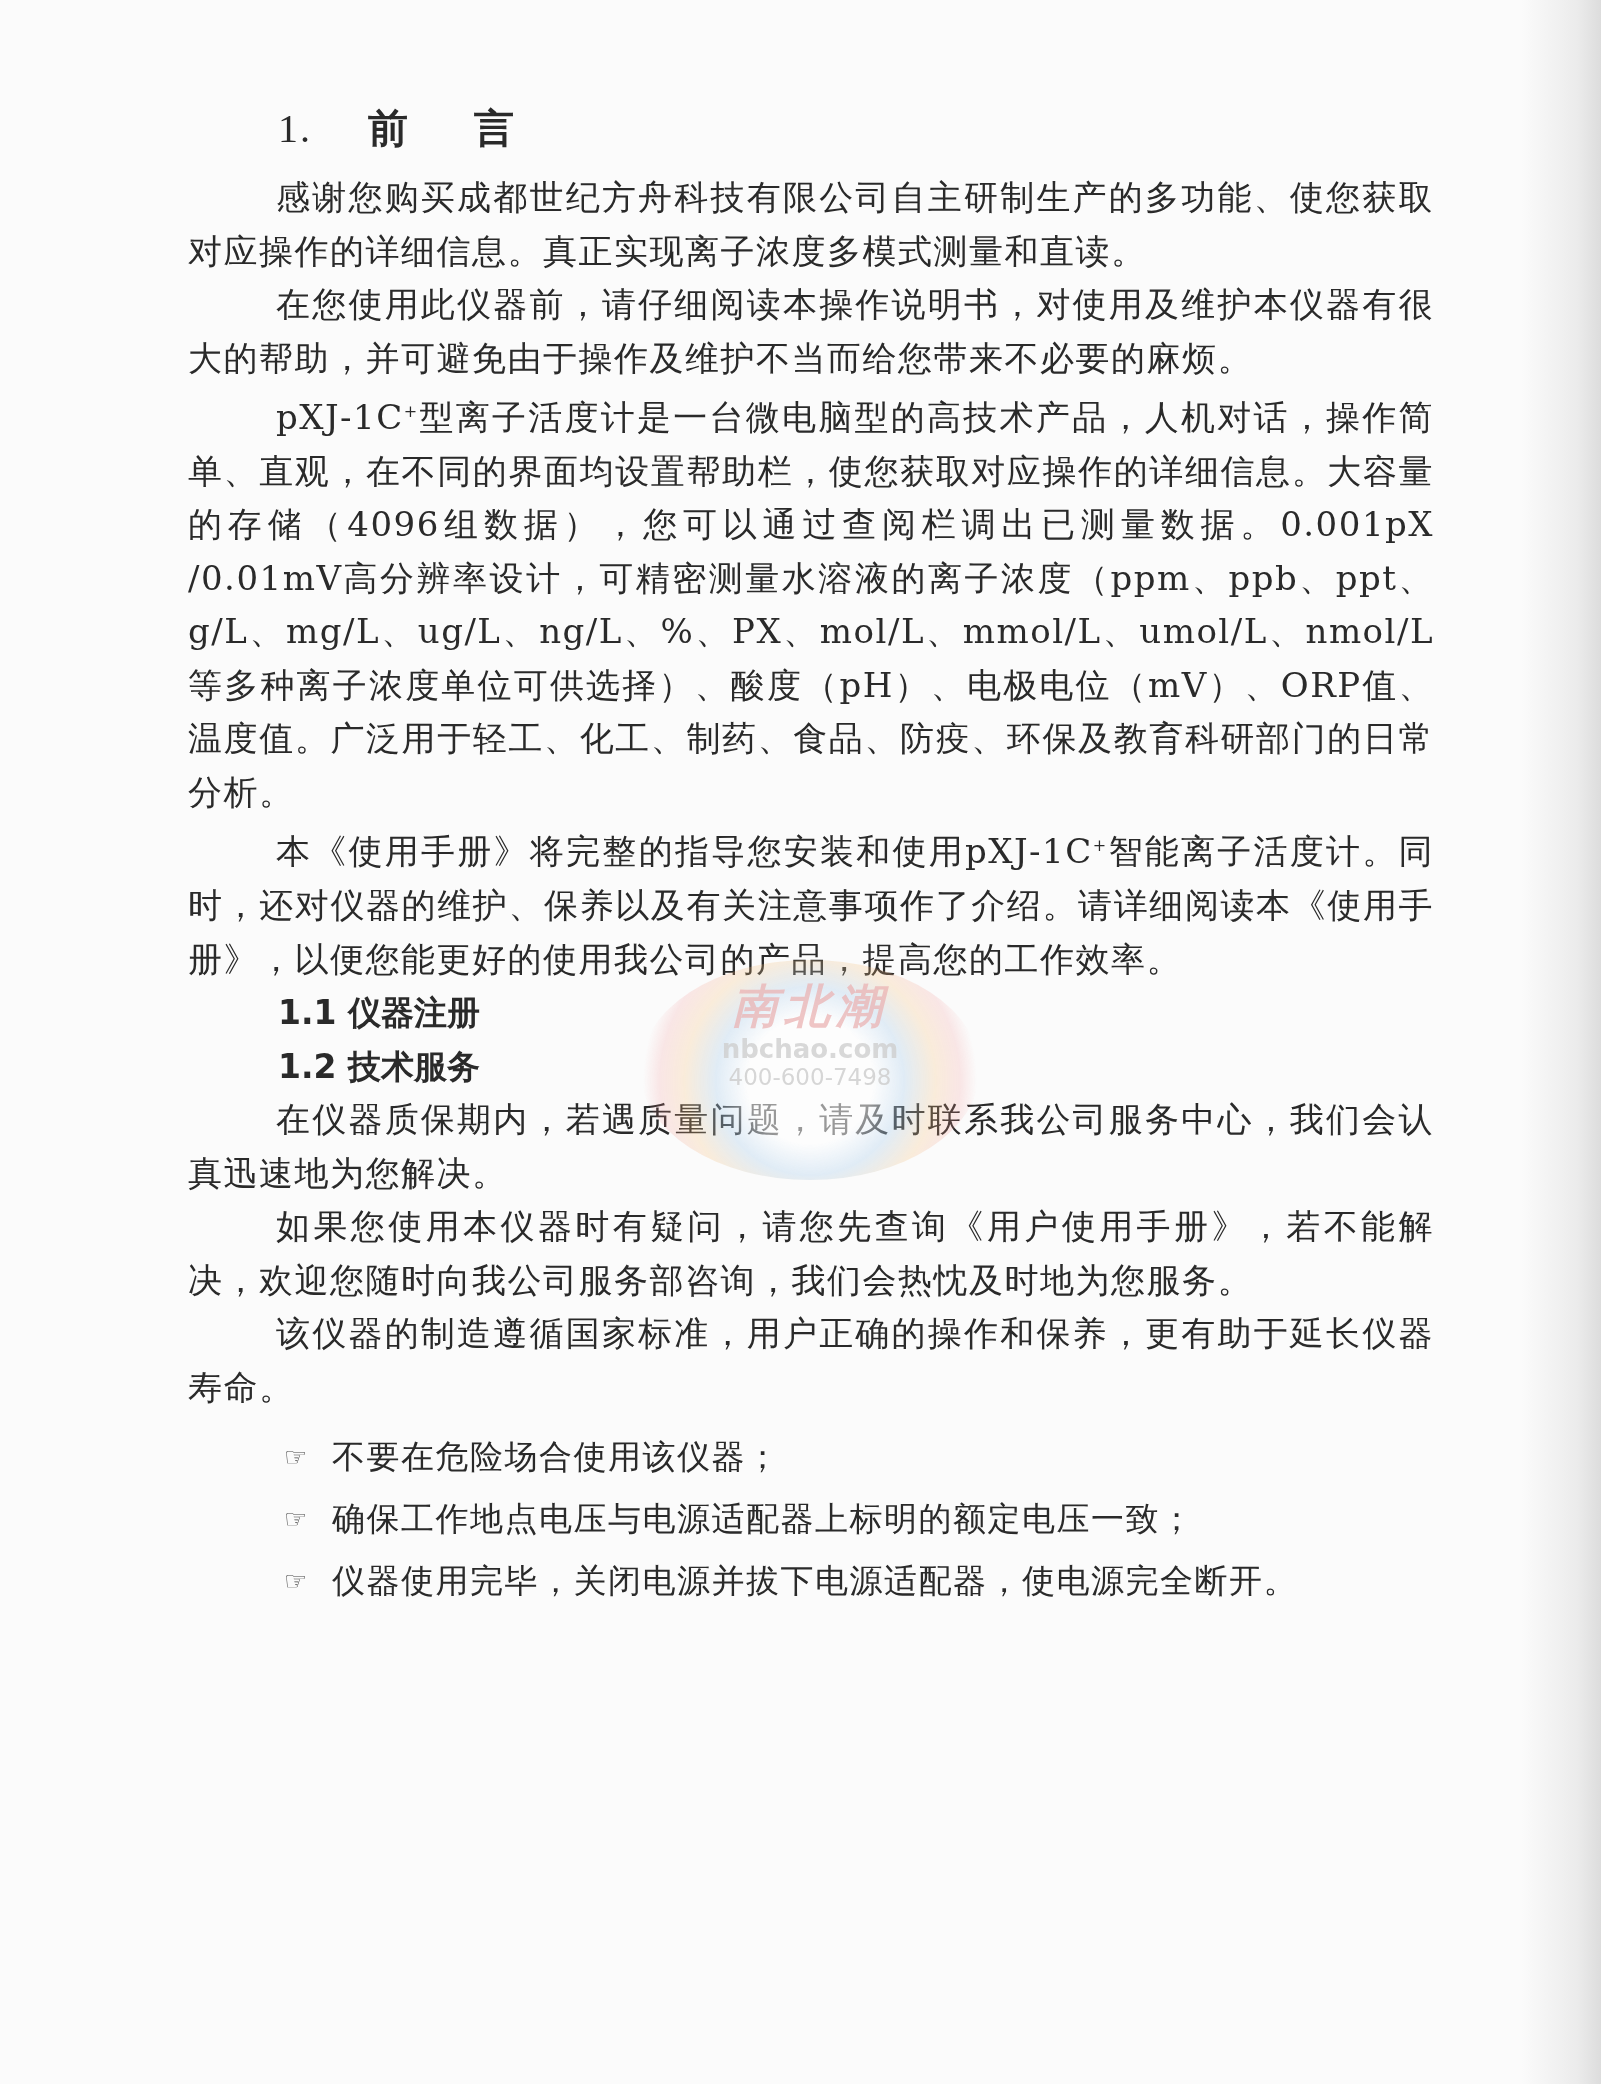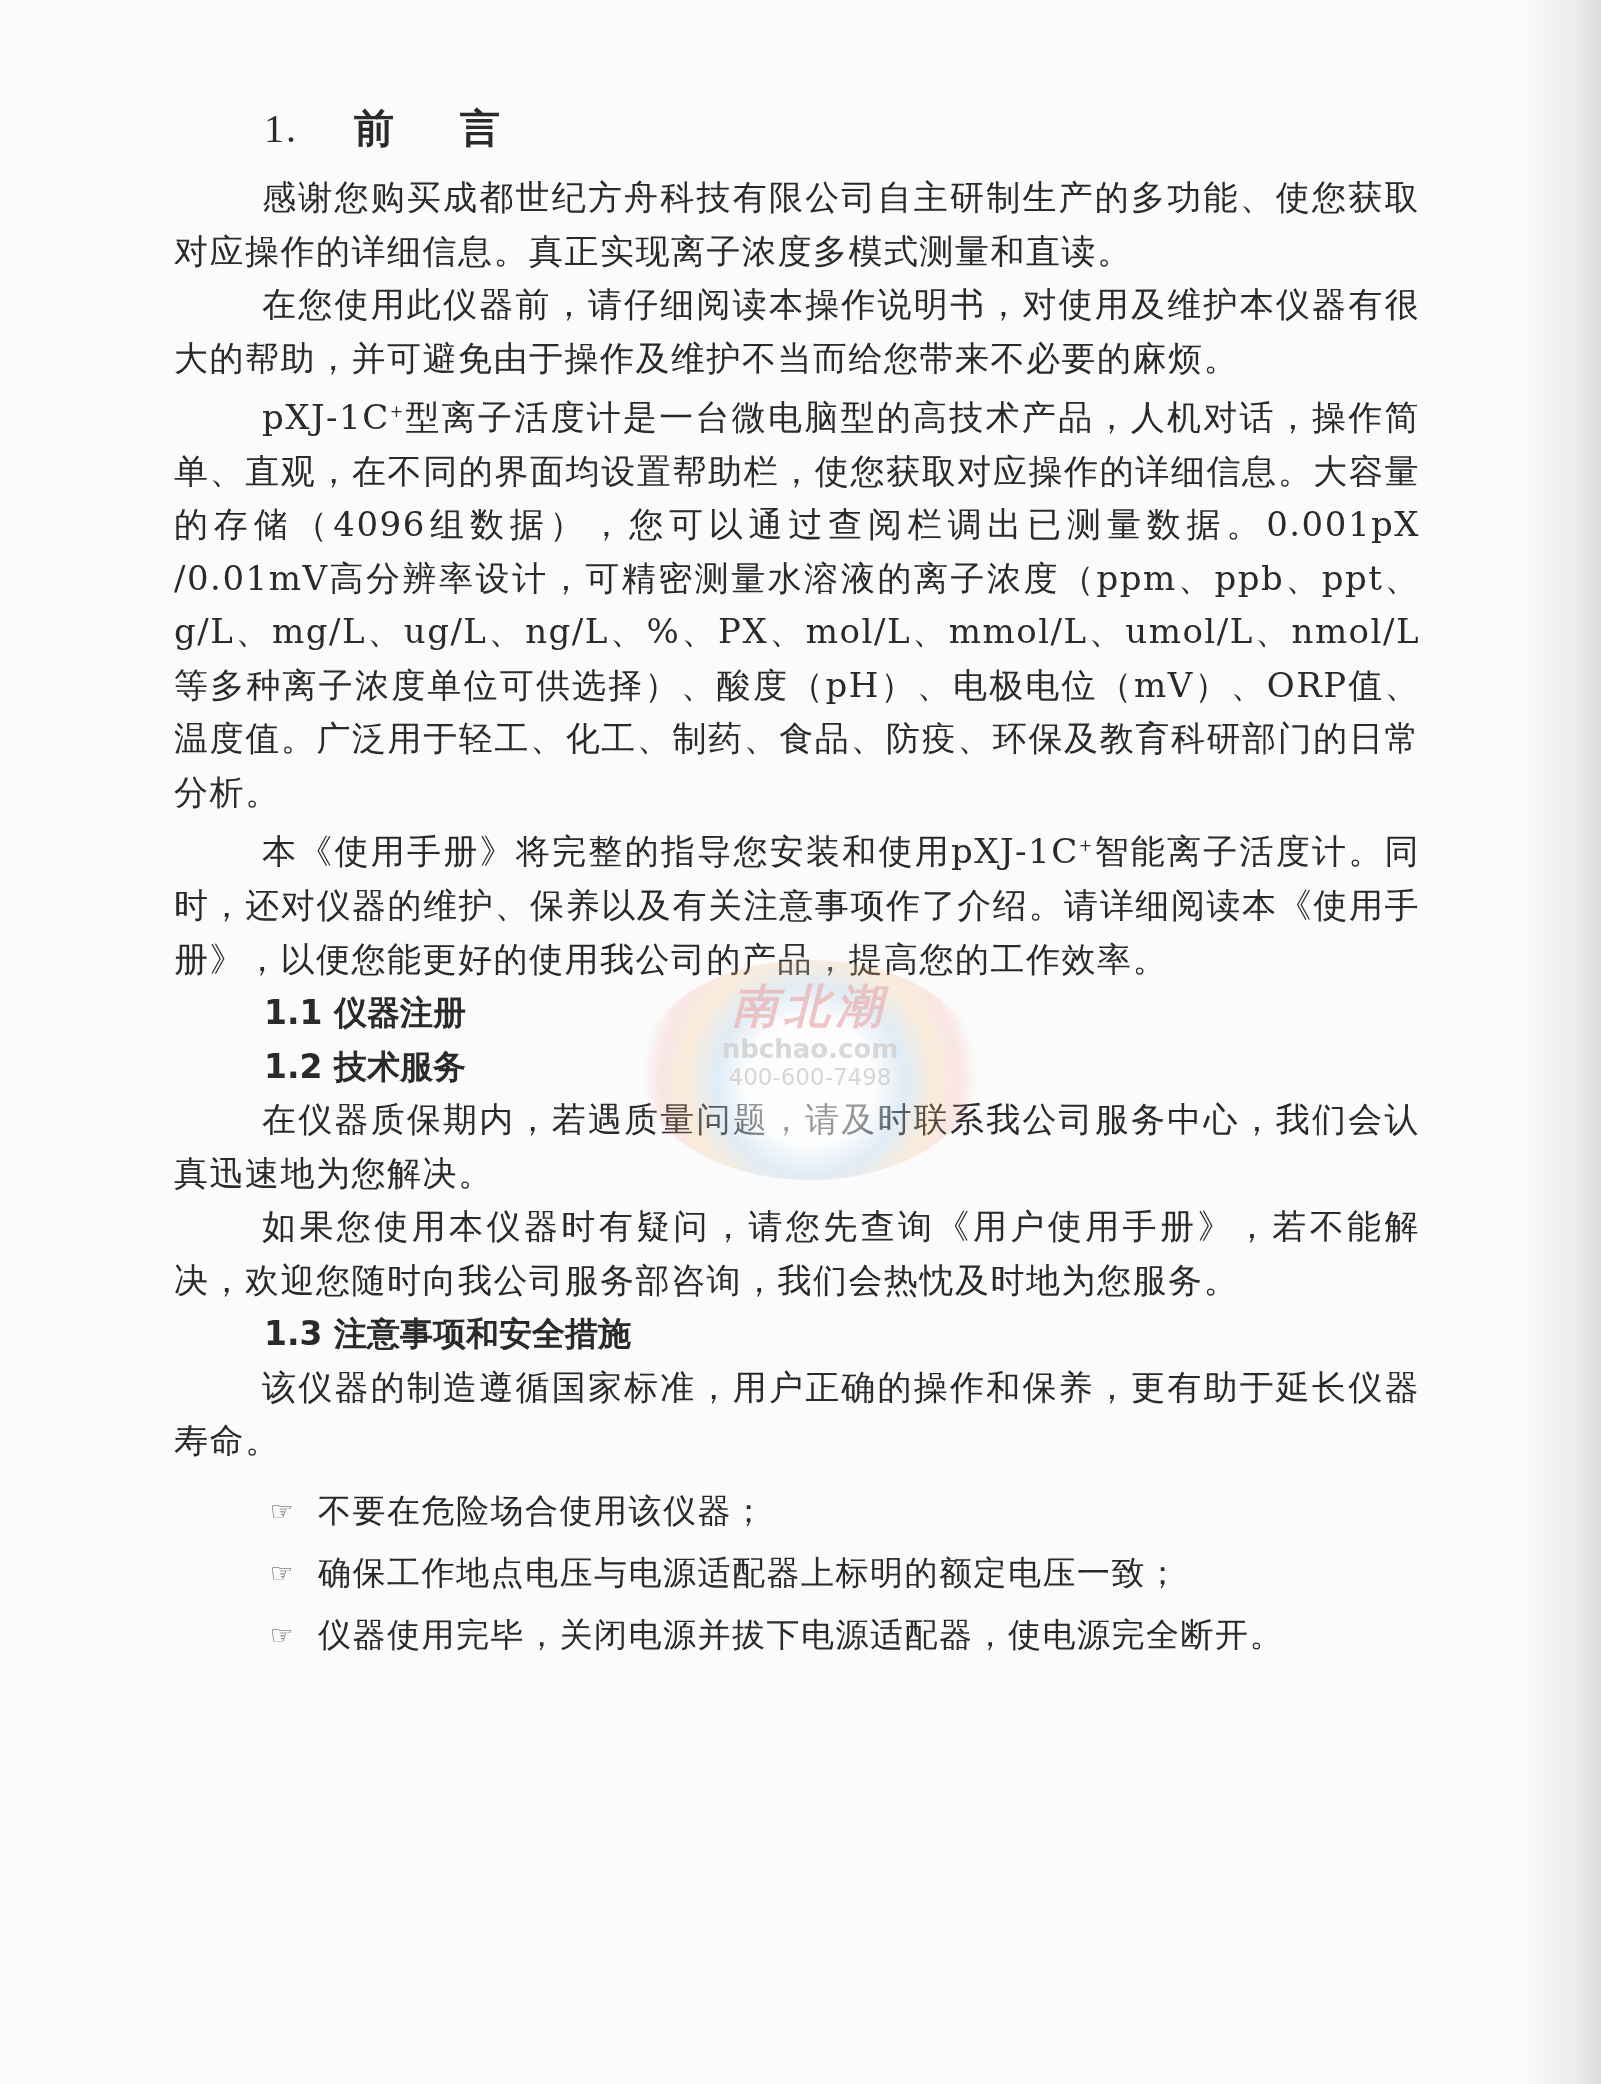--- a/index.html
+++ b/index.html
@@ -7,21 +7,21 @@
     width: 1601px; height: 2084px;
     background: #fbfbfb;
     position: relative; overflow: hidden;
     font-family: "DejaVu Serif", "Liberation Serif", serif;
     color: #2a2a2a;
   }
   .page-shadow {
     position: absolute; top: 0; right: 0; width: 80px; height: 100%;
     background: linear-gradient(to right, rgba(255,255,255,0) 0%, rgba(220,220,220,0.5) 70%, rgba(200,200,200,0.6) 100%);
   }
-  .content { position: absolute; left: 174px; top: 100px; width: 1246px; }
+  .content { position: absolute; left: 188px; top: 100px; width: 1246px; }
   .h1 { font-size: 40px; font-weight: bold; margin: 0 0 14px 90px; letter-spacing: 2px; line-height: 56px; }
   .h1 .num { margin-right: 56px; font-family: "Liberation Serif", serif; font-weight: normal; }
   .h1 .w2 { margin-left: 64px; }
   .p { font-size: 34px; line-height: 53.5px; margin: 0; letter-spacing: 1.5px; text-align: justify; }
   .indent { text-indent: 88px; }
   .h2 { font-size: 33px; font-weight: bold; margin: 0 0 0 90px; line-height: 53.5px; font-family: "DejaVu Sans", sans-serif; }
   .bullets { margin-top: 12px; }
   .bullet { display: flex; align-items: center; font-size: 33px; line-height: 62px; margin-left: 96px; letter-spacing: 1.5px; }
   .bullet .icon { font-size: 26px; width: 48px; color: #444; }
   sup { font-size: 16px; }
@@ -49,21 +49,20 @@
   <p class="p indent">在您使用此仪器前，请仔细阅读本操作说明书，对使用及维护本仪器有很大的帮助，并可避免由于操作及维护不当而给您带来不必要的麻烦。</p>
   <p class="p indent"><span>pXJ-1C</span><sup>+</sup><span>型离子活度计是一台微电脑型的高技术产品，人机对话，操作简单、直观，在不同的界面均设置帮助栏，使您获取对应操作的详细信息。大容量的存储（4096组数据），您可以通过查阅栏调出已测量数据。0.001pX /0.01mV高分辨率设计，可精密测量水溶液的离子浓度（ppm、ppb、ppt、g/L、mg/L、ug/L、ng/L、%、PX、mol/L、mmol/L、umol/L、nmol/L等多种离子浓度单位可供选择）、酸度（pH）、电极电位（mV）、ORP值、温度值。广泛用于轻工、化工、制药、食品、防疫、环保及教育科研部门的日常分析。</span></p>
   <p class="p indent"><span>本《使用手册》将完整的指导您安装和使用pXJ-1C</span><sup>+</sup><span>智能离子活度计。同时，还对仪器的维护、保养以及有关注意事项作了介绍。请详细阅读本《使用手册》，以便您能更好的使用我公司的产品，提高您的工作效率。</span></p>
 
   <div class="h2">1.1 仪器注册</div>
 
   <div class="h2">1.2 技术服务</div>
   <p class="p indent">在仪器质保期内，若遇质量问题，请及时联系我公司服务中心，我们会认真迅速地为您解决。</p>
   <p class="p indent">如果您使用本仪器时有疑问，请您先查询《用户使用手册》，若不能解决，欢迎您随时向我公司服务部咨询，我们会热忱及时地为您服务。</p>
 
-  <div class="h2">1.3 注意事项和安全措施</div>
   <p class="p indent">该仪器的制造遵循国家标准，用户正确的操作和保养，更有助于延长仪器寿命。</p>
 
   <div class="bullets">
     <div class="bullet">
       <span class="icon">☞</span>
       <span>不要在危险场合使用该仪器；</span>
     </div>
     <div class="bullet">
       <span class="icon">☞</span>
       <span>确保工作地点电压与电源适配器上标明的额定电压一致；</span>

